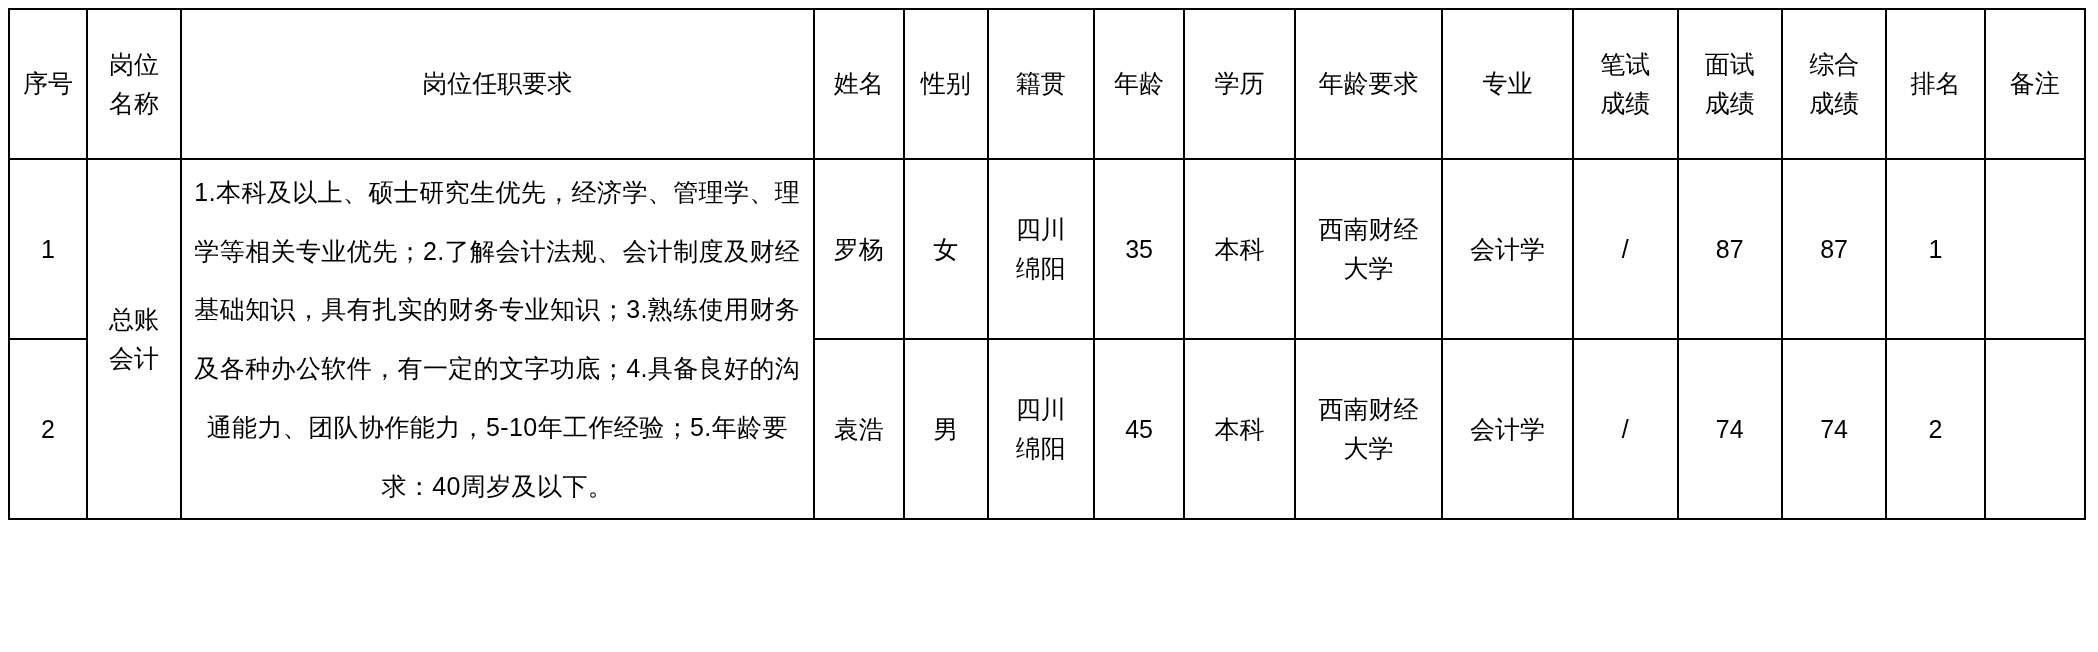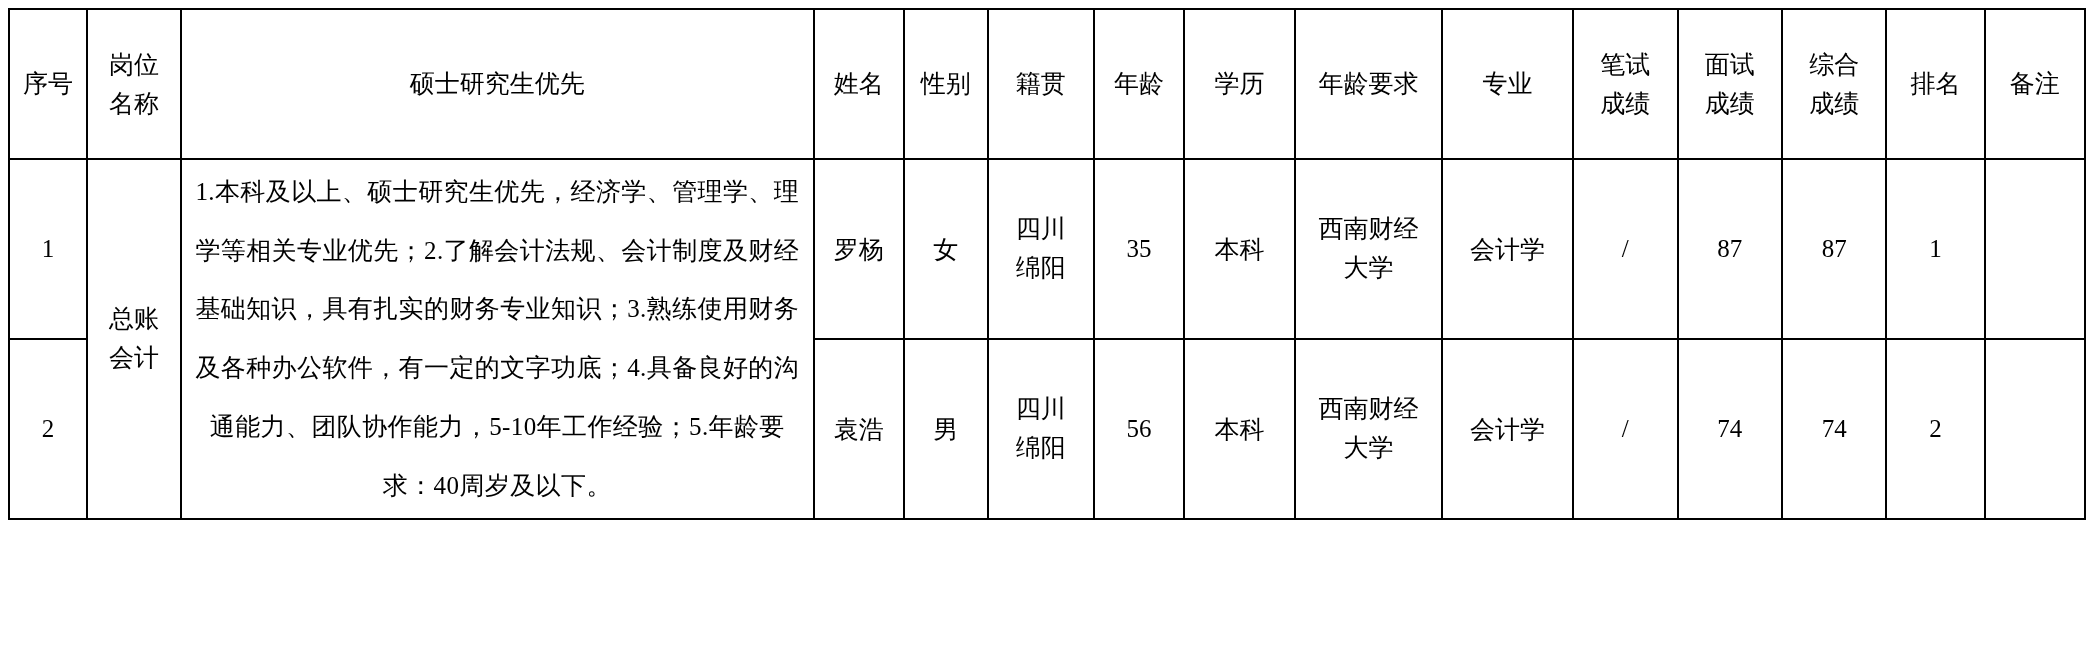--- a/index.html
+++ b/index.html
@@ -64,21 +64,20 @@
     line-height: 2.35;
     padding: 6px 14px;
     letter-spacing: 0.4px;
   }
   .post-cell {
     font-size: 25px;
     line-height: 1.6;
   }
   .row-body td {
     height: 180px;
-    font-family: Liberation Serif, serif;
   }
   .stacked {
     line-height: 1.55;
   }
 </style>
 </head>
 <body>
 
 <div class="page">
   <table class="result-table">
@@ -99,21 +98,21 @@
       <col class="col-rank">
       <col class="col-remark">
     </colgroup>
     <thead>
       <tr>
         <td>序号</td>
         <td>
           <div class="stacked">岗位</div>
           <div class="stacked">名称</div>
         </td>
-        <td>硕士研究生优先</td>
+        <td>岗位任职要求</td>
         <td>姓名</td>
         <td>性别</td>
         <td>籍贯</td>
         <td>年龄</td>
         <td>学历</td>
         <td>年龄要求</td>
         <td>专业</td>
         <td>
           <div class="stacked">笔试</div>
           <div class="stacked">成绩</div>
@@ -158,21 +157,21 @@
         <td></td>
       </tr>
       <tr class="row-body">
         <td>2</td>
         <td>袁浩</td>
         <td>男</td>
         <td>
           <div class="stacked">四川</div>
           <div class="stacked">绵阳</div>
         </td>
-        <td>56</td>
+        <td>45</td>
         <td>本科</td>
         <td>
           <div class="stacked">西南财经</div>
           <div class="stacked">大学</div>
         </td>
         <td>会计学</td>
         <td>/</td>
         <td>74</td>
         <td>74</td>
         <td>2</td>

